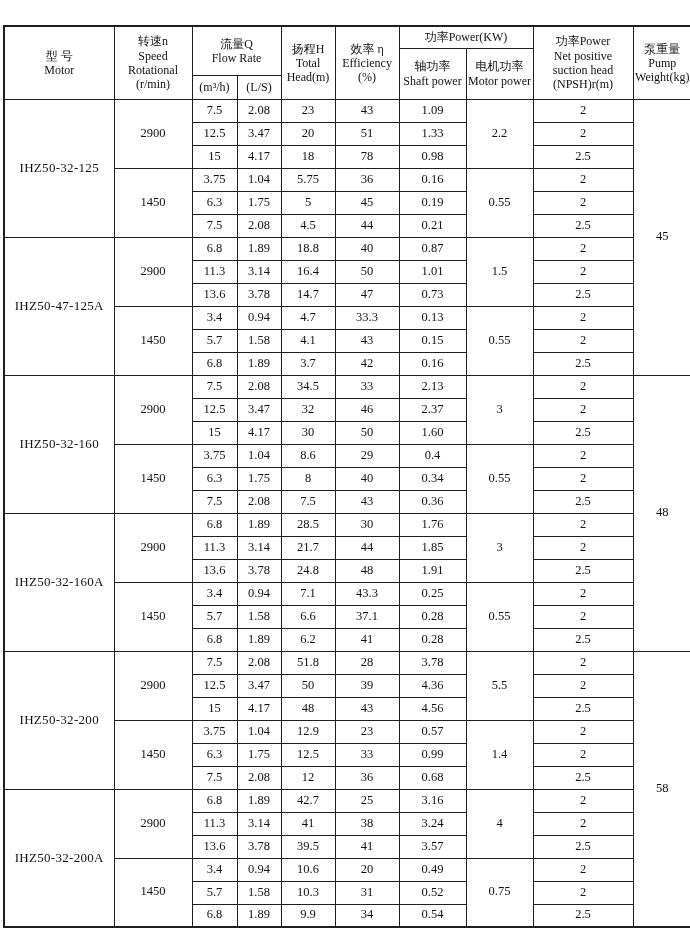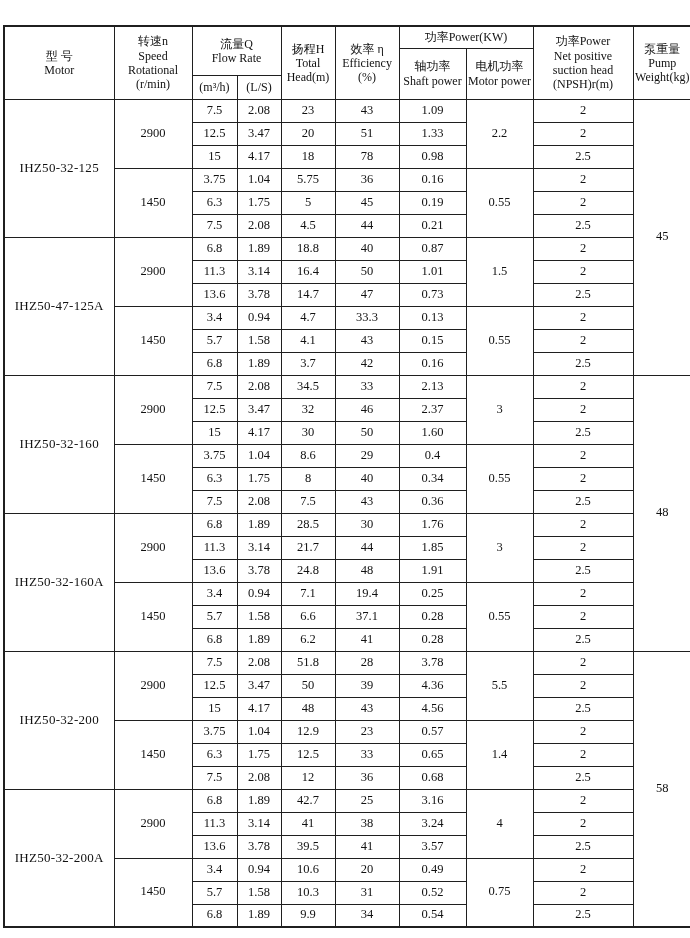--- a/index.html
+++ b/index.html
@@ -279,21 +279,21 @@
         <td>24.8</td>
         <td>48</td>
         <td>1.91</td>
         <td>2.5</td>
       </tr>
       <tr>
         <td rowspan="3">1450</td>
         <td>3.4</td>
         <td>0.94</td>
         <td>7.1</td>
-        <td>19.4</td>
+        <td>43.3</td>
         <td>0.25</td>
         <td rowspan="3">0.55</td>
         <td>2</td>
       </tr>
       <tr>
         <td>5.7</td>
         <td>1.58</td>
         <td>6.6</td>
         <td>37.1</td>
         <td>0.28</td>
@@ -343,21 +343,21 @@
         <td>23</td>
         <td>0.57</td>
         <td rowspan="3">1.4</td>
         <td>2</td>
       </tr>
       <tr>
         <td>6.3</td>
         <td>1.75</td>
         <td>12.5</td>
         <td>33</td>
-        <td>0.65</td>
+        <td>0.99</td>
         <td>2</td>
       </tr>
       <tr>
         <td>7.5</td>
         <td>2.08</td>
         <td>12</td>
         <td>36</td>
         <td>0.68</td>
         <td>2.5</td>
       </tr>

